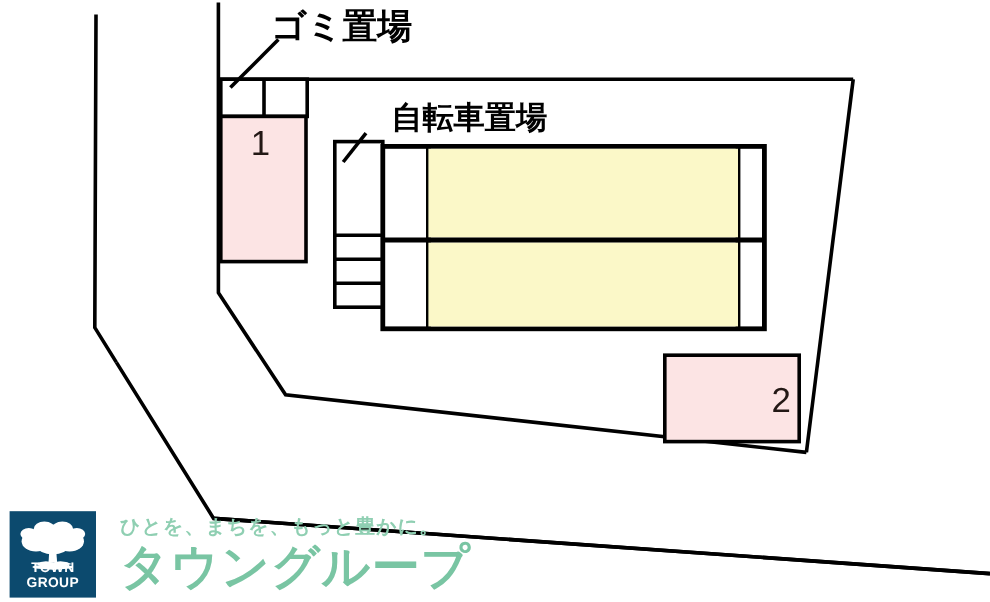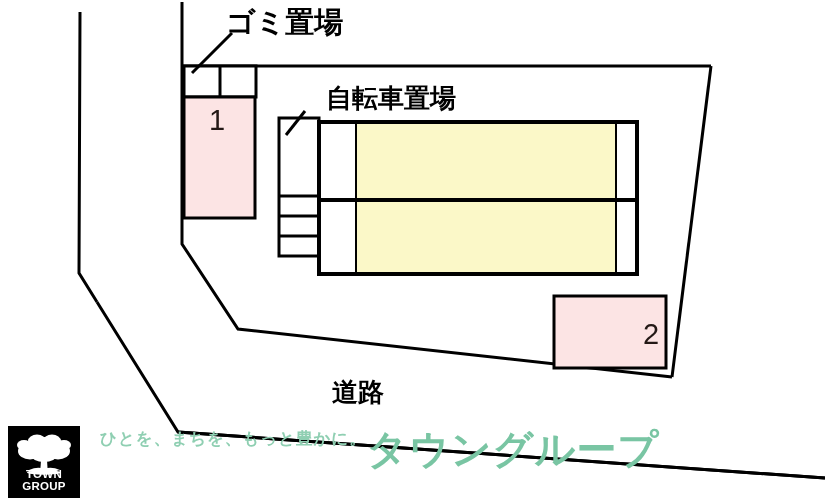--- a/index.html
+++ b/index.html
@@ -72,21 +72,21 @@
     position: absolute;
     left: 8px;
     top: 426px;
     display: flex;
     align-items: flex-start;
   }
   #logo-mark {
     position: relative;
     width: 72px;
     height: 72px;
-    background: #000000;
+    background: #0c4a6e;
     flex: 0 0 auto;
   }
   #logo-tree {
     position: absolute;
     left: 7px;
     top: 6px;
     width: 58px;
     height: 48px;
   }
   #logo-mark-text {
@@ -97,21 +97,21 @@
     text-align: center;
     color: #ffffff;
     font-family: "Liberation Sans", "DejaVu Sans", sans-serif;
     font-weight: 700;
     font-size: 11.5px;
     letter-spacing: 0.3px;
   }
   #logo-wordmark {
     margin-left: 20px;
     display: flex;
-    flex-direction: row;
+    flex-direction: column;
     justify-content: flex-start;
   }
   #logo-tagline {
     color: #8fcfb2;
     font-family: "DejaVu Sans", "Liberation Sans", sans-serif;
     font-size: 16.5px;
     font-weight: 700;
     letter-spacing: 1px;
     margin-top: 2px;
     white-space: nowrap;
@@ -183,21 +183,20 @@
 
       <line x1="319" y1="200" x2="637" y2="200" stroke="#000000" stroke-width="4"></line>
     </g>
 
   </svg>
 
   <div class="map-label" id="label-gomi">ゴミ置場</div>
 
   <div class="map-label" id="label-bicycle">自転車置場</div>
 
-  <div class="map-label" id="label-road">道路</div>
 
   <div class="slot-number" id="slot-number-1">1</div>
 
   <div class="slot-number" id="slot-number-2">2</div>
 
   <div id="footer-logo">
 
     <div id="logo-mark">
       <svg id="logo-tree" viewBox="0 0 58 48" xmlns="http://www.w3.org/2000/svg">
         <g fill="#ffffff">

